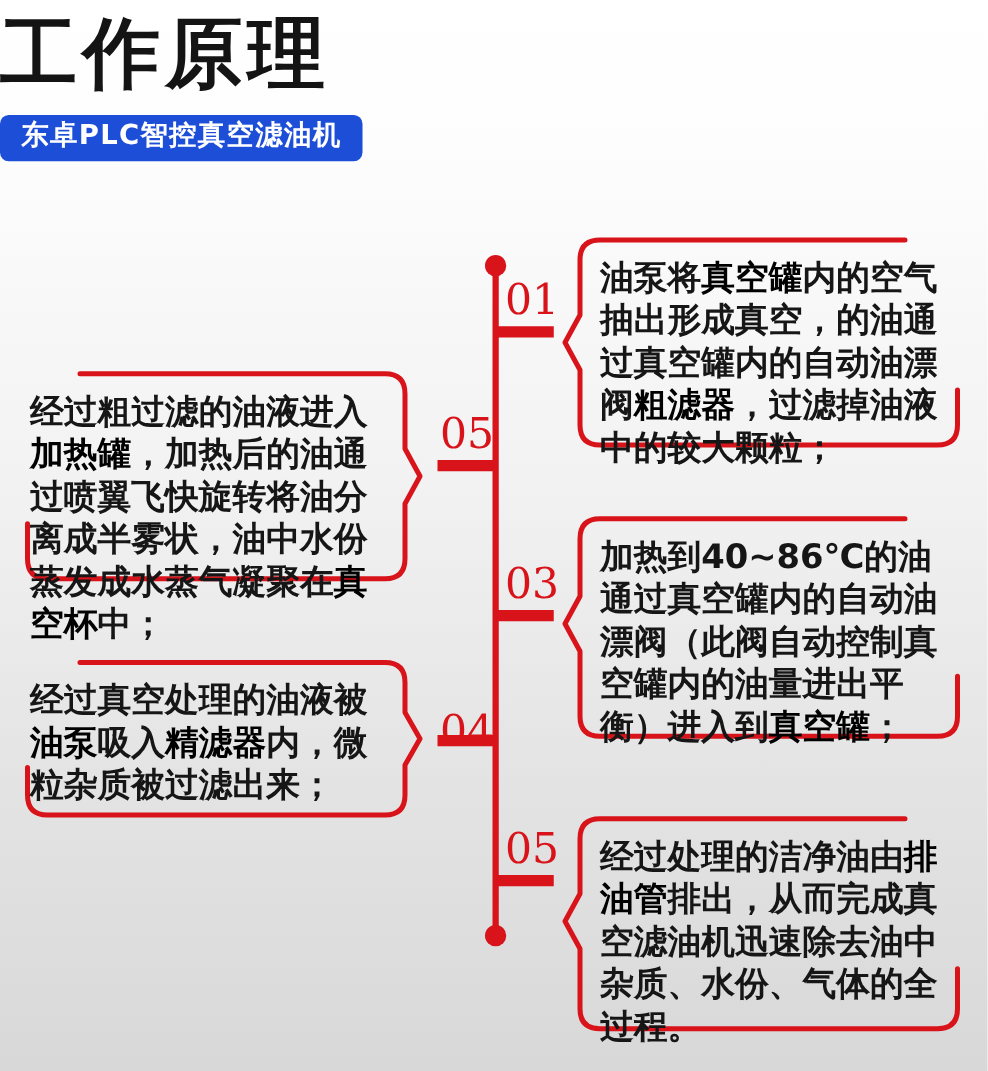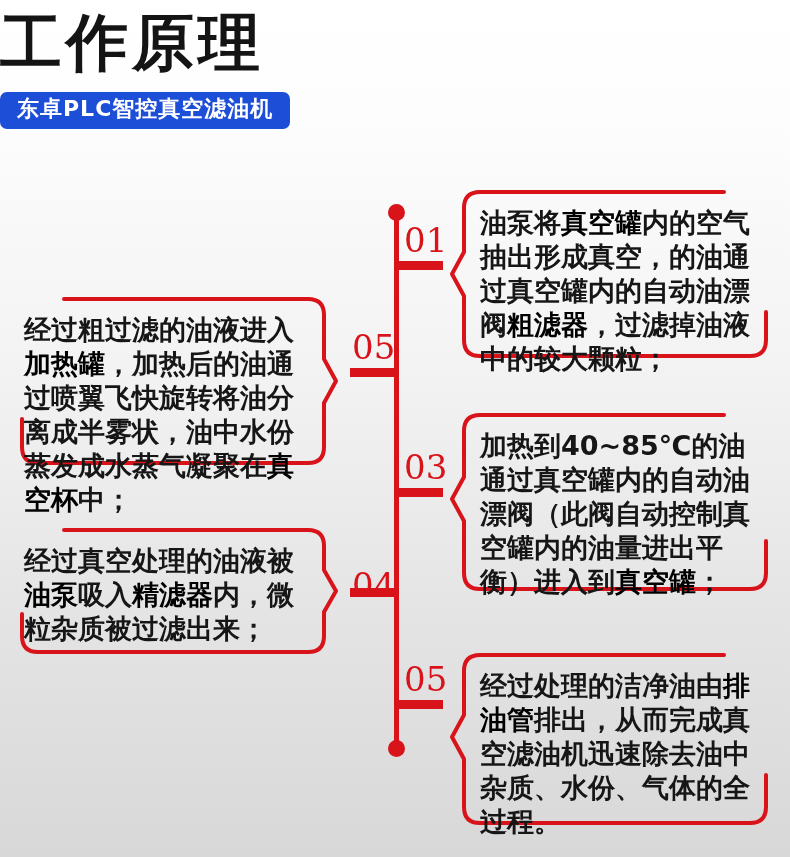--- a/index.html
+++ b/index.html
@@ -144,21 +144,21 @@
   <svg width="326" height="168" viewBox="0 0 326 168">
     <path d="M 54 2 L 298 2 Q 314 2 314 18 L 314 62 L 326 84 L 314 106 L 314 150 Q 314 166 298 166 L 28 166 Q 12 166 12 150 L 12 122" fill="none" stroke="#d8131a" stroke-width="4" stroke-linecap="round" stroke-linejoin="round"></path>
   </svg>
   <div class="box-text"><span>经过粗过滤的油液进入</span><span class="hl">加热罐</span><span>，加热后的油通过喷翼飞快旋转将油分离成半雾状，油中水份蒸发成水蒸气凝聚在</span><span class="hl">真空杯</span><span>中；</span></div>
 </div>
 
 <div class="box" id="box-03">
   <svg width="326" height="178" viewBox="0 0 326 178">
     <path d="M 272 2 L 28 2 Q 12 2 12 18 L 12 64 L 0 86 L 12 108 L 12 160 Q 12 176 28 176 L 298 176 Q 314 176 314 160 L 314 128" fill="none" stroke="#d8131a" stroke-width="4" stroke-linecap="round" stroke-linejoin="round"></path>
   </svg>
-  <div class="box-text"><span>加热到40~85℃的油通过真空罐内的自动油漂阀（此阀自动控制真空罐内的油量进出平衡）进入到</span><span class="hl">真空罐</span><span>；</span></div>
+  <div class="box-text"><span>加热到40~86℃的油通过真空罐内的自动油漂阀（此阀自动控制真空罐内的油量进出平衡）进入到</span><span class="hl">真空罐</span><span>；</span></div>
 </div>
 
 <div class="box" id="box-04">
   <svg width="326" height="126" viewBox="0 0 326 126">
     <path d="M 54 2 L 298 2 Q 314 2 314 18 L 314 42 L 326 63 L 314 84 L 314 108 Q 314 124 298 124 L 28 124 Q 12 124 12 108 L 12 86" fill="none" stroke="#d8131a" stroke-width="4" stroke-linecap="round" stroke-linejoin="round"></path>
   </svg>
   <div class="box-text"><span>经过真空处理的油液被</span><span class="hl">油泵</span><span>吸入</span><span class="hl">精滤器</span><span>内，微粒杂质被过滤出来；</span></div>
 </div>
 
 <div class="box" id="box-05">

